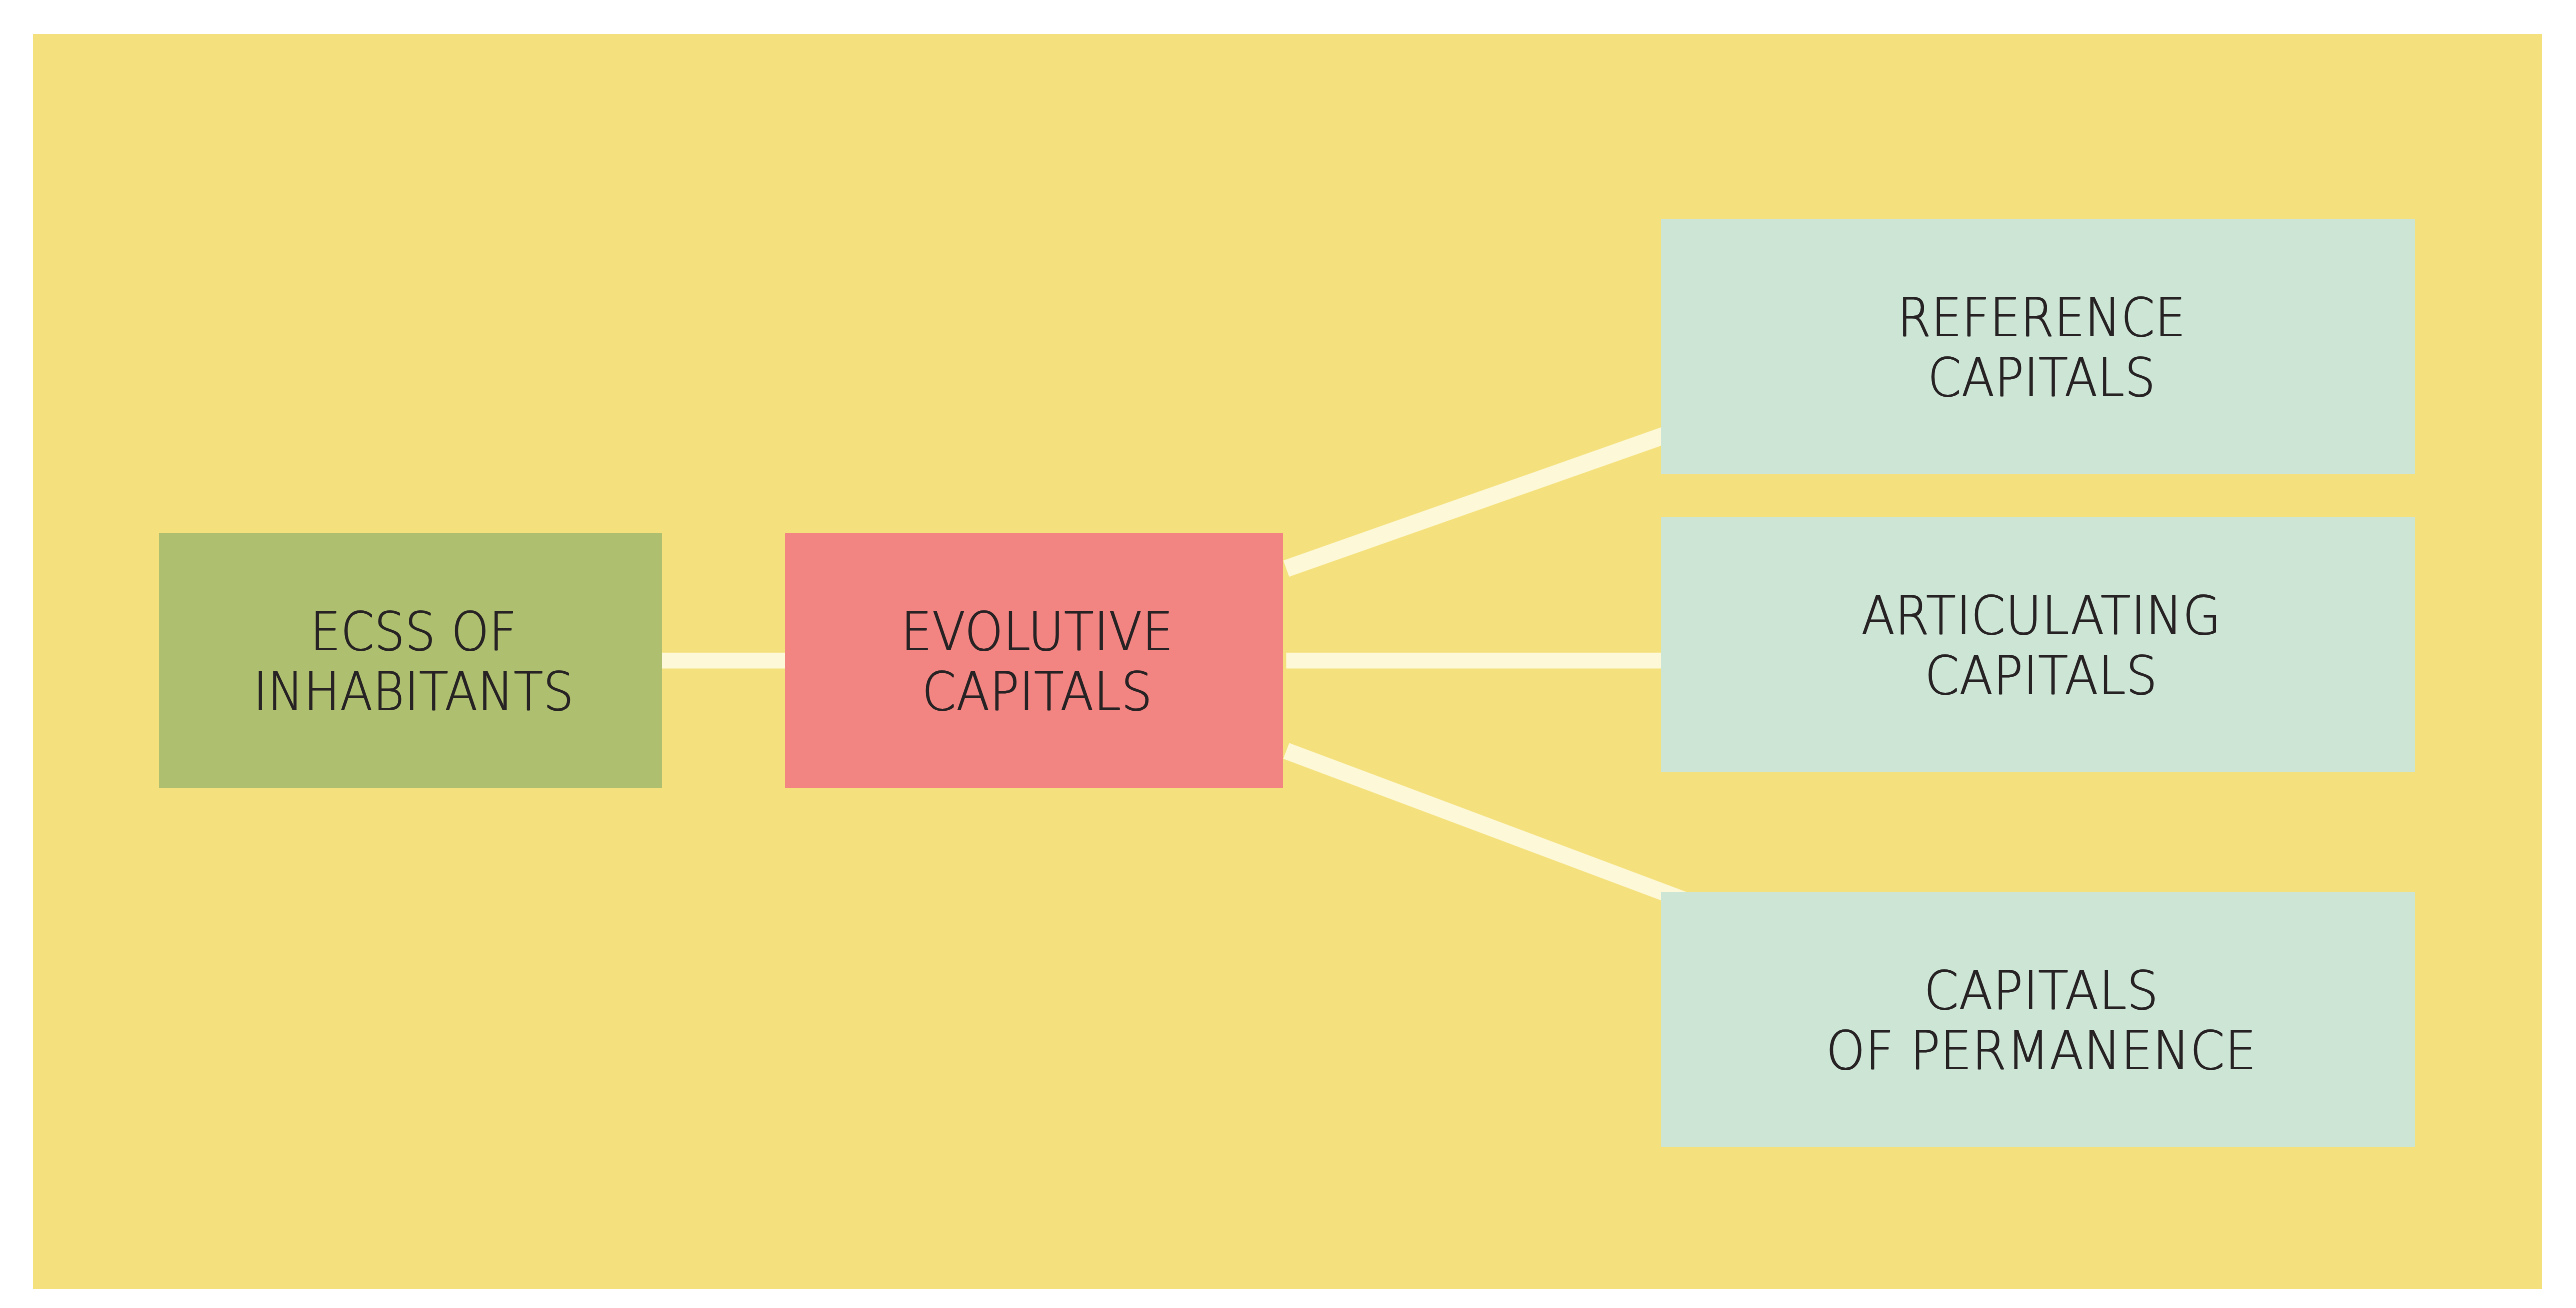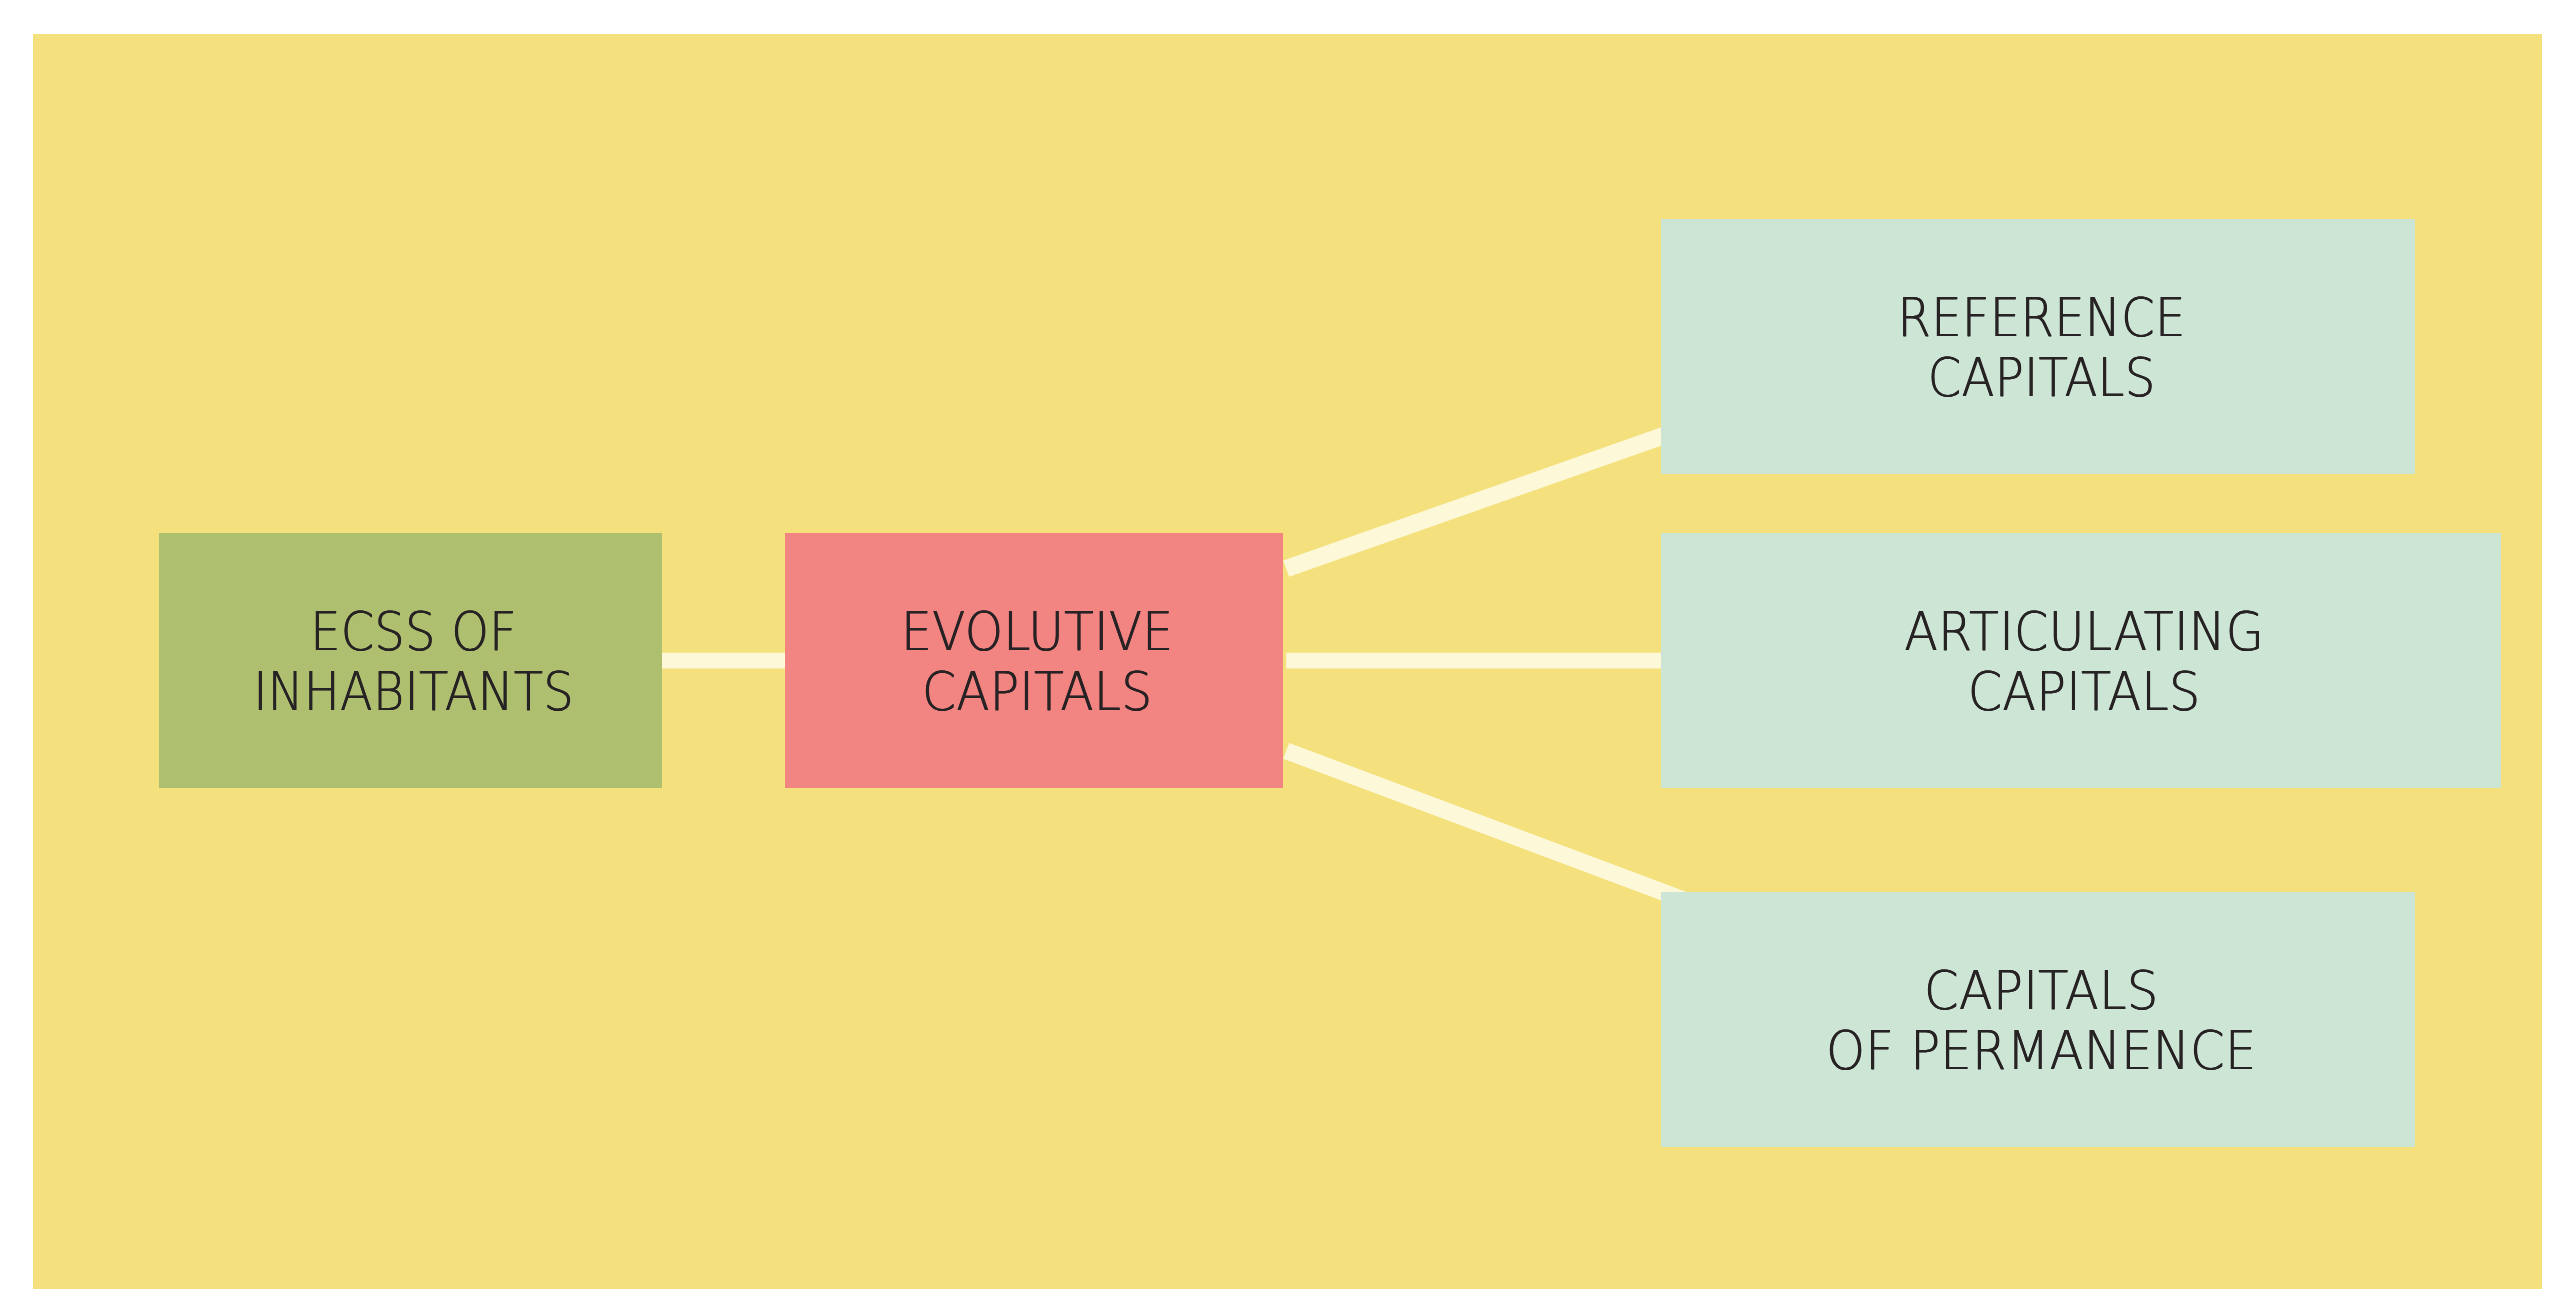--- a/index.html
+++ b/index.html
@@ -46,21 +46,21 @@
   <div class="node" style="left: 785px; top: 533px; width: 498px; height: 255px; --sx: 0.915; background: rgb(242, 132, 130);">
     <span class="label" style="color: rgb(39, 34, 36); text-shadow: rgb(39, 34, 36) 0.4px 0px 0px, rgb(39, 34, 36) -0.4px 0px 0px;">EVOLUTIVE
 CAPITALS</span>
   </div>
 
   <div class="node" style="left: 1661px; top: 175px; width: 754px; height: 255px; --sx: 0.905; background: rgb(204, 229, 213); margin-top: 44px;">
     <span class="label" style="color: rgb(39, 34, 36); text-shadow: rgb(39, 34, 36) 0.4px 0px 0px, rgb(39, 34, 36) -0.4px 0px 0px;">REFERENCE
 CAPITALS</span>
   </div>
 
-  <div class="node" style="left: 1661px; top: 533px; width: 840px; height: 255px; --sx: 0.924; background: rgb(204, 229, 213);">
+  <div class="node" style="left: 1661px; top: 517px; width: 754px; height: 255px; --sx: 0.924; background: rgb(204, 229, 213);">
     <span class="label" style="color: rgb(39, 34, 36); text-shadow: rgb(39, 34, 36) 0.4px 0px 0px, rgb(39, 34, 36) -0.4px 0px 0px;">ARTICULATING
 CAPITALS</span>
   </div>
 
   <div class="node" style="left: 1661px; top: 892px; width: 754px; height: 255px; --sx: 0.932; background: rgb(204, 229, 213);">
     <span class="label" style="color: rgb(39, 34, 36); text-shadow: rgb(39, 34, 36) 0.4px 0px 0px, rgb(39, 34, 36) -0.4px 0px 0px;">CAPITALS
 OF PERMANENCE</span>
   </div>
 
 </div>

